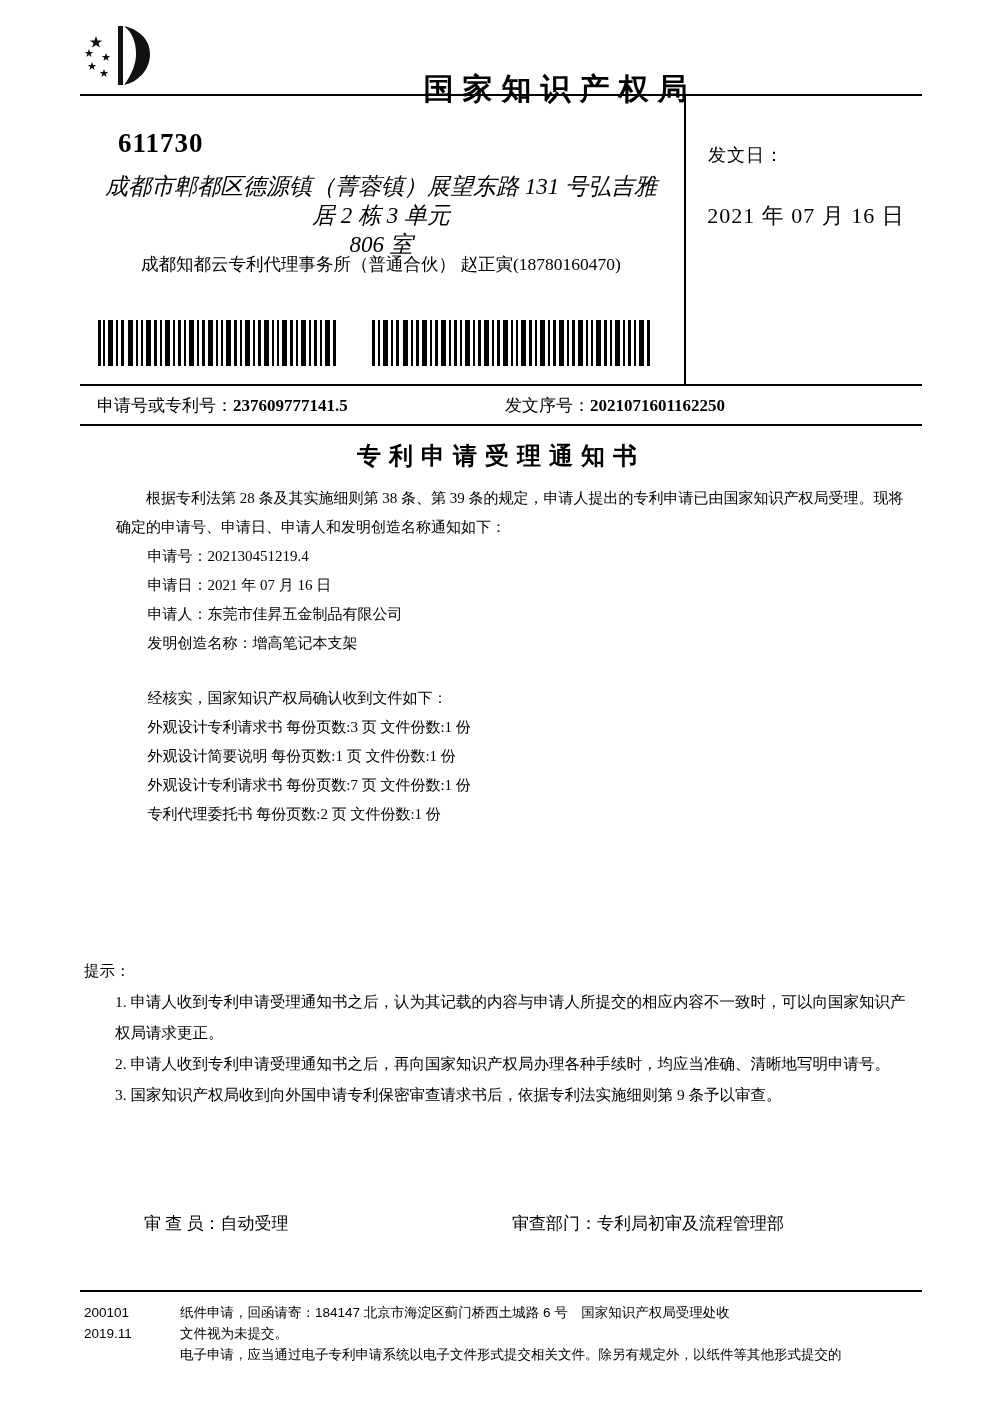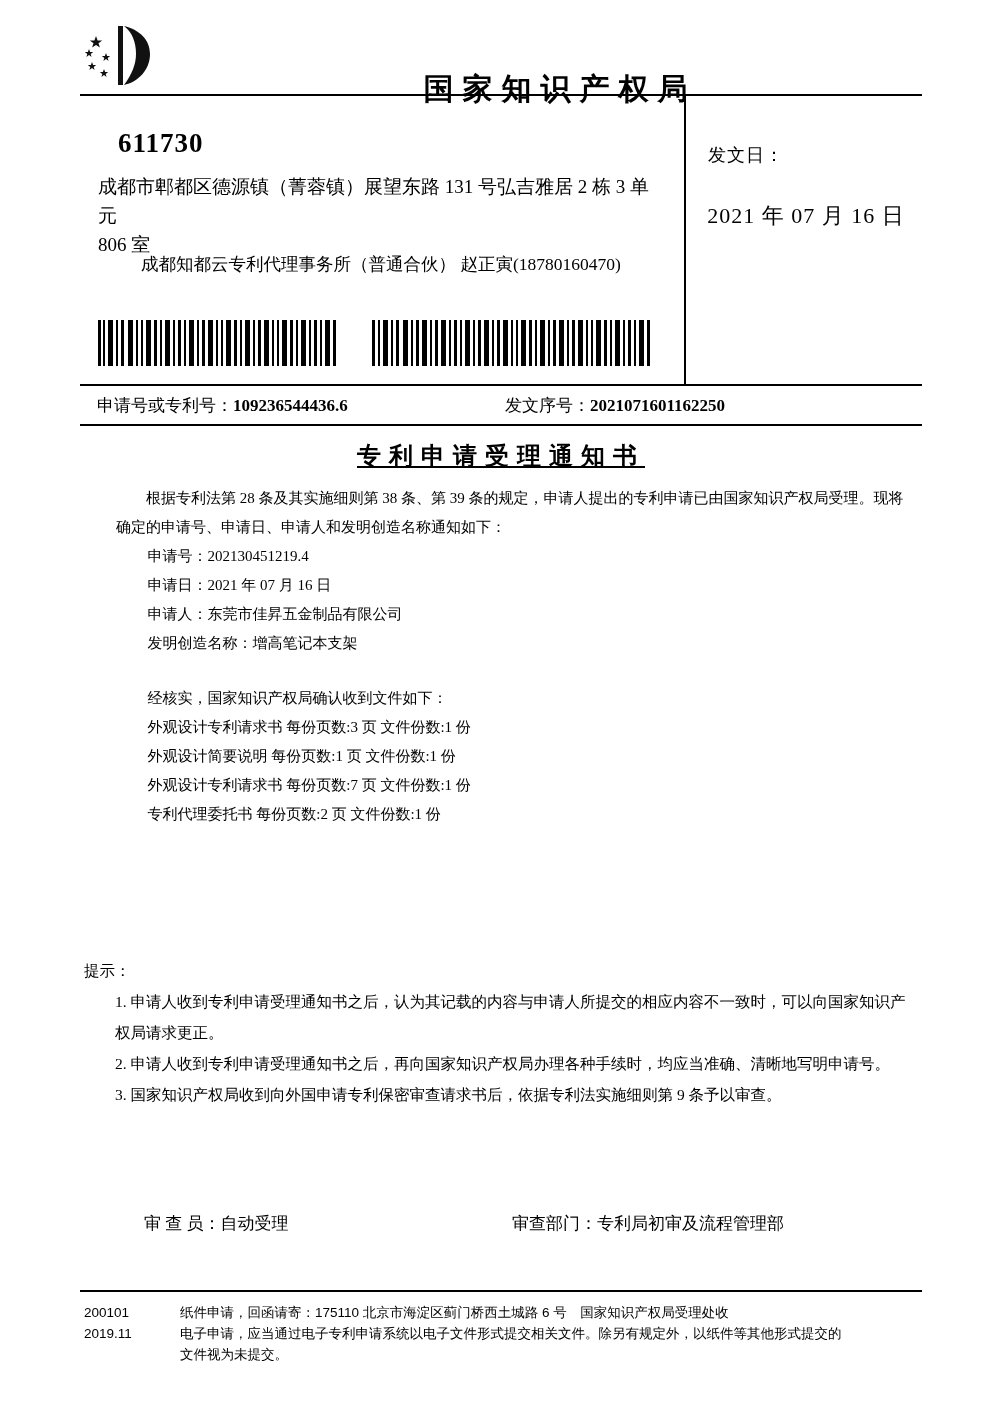--- a/index.html
+++ b/index.html
@@ -64,23 +64,24 @@
     position: absolute;
     left: 38px; top: 32px;
     font-size: 27px;
     font-weight: bold;
     letter-spacing: 1px;
   }
   .addr-line1 {
     position: absolute;
     left: 18px; top: 76px;
     width: 566px;
-    text-align: left;
-    font-size: 19px;
+    text-align: center;
+    font-size: 23px;
     line-height: 29px;
+    font-style: italic;
   }
   .addr-line2 {
     position: absolute;
     left: 18px; top: 126px;
     width: 566px;
     text-align: center;
     font-size: 17.5px;
     line-height: 29px;
   }
 
@@ -154,21 +155,20 @@
 
   
   .doc-title {
     position: absolute;
     left: 80px; top: 440px;
     width: 842px;
     text-align: center;
     font-size: 24px;
     font-weight: bold;
     letter-spacing: 8px;
-    text-decoration: underline;
   }
 
   
   .body {
     position: absolute;
     left: 116px; top: 484px;
     width: 790px;
     font-size: 15px;
     line-height: 29px;
   }
@@ -365,21 +365,21 @@
           <rect x="267" y="0" width="5" height="46"></rect>
         <rect x="275" y="0" width="3" height="46"></rect>
       </g>
     </svg>
   </div>
 
   <div class="hr-mid"></div>
 
   <div class="numrow">
     <div class="appnum">
-      <span>申请号或专利号：</span><b>109236544436.6</b>
+      <span>申请号或专利号：</span><b>237609777141.5</b>
     </div>
     <div class="sendnum">
       <span>发文序号：</span><b>2021071601162250</b>
     </div>
   </div>
   <div class="hr-mid2"></div>
 
   <div class="doc-title">专利申请受理通知书</div>
 
   <div class="body">
@@ -413,19 +413,19 @@
   </div>
 
   <div class="hr-bottom"></div>
 
   <div class="footer">
     <div class="foot-codes">
       <div>200101</div>
       <div>2019.11</div>
     </div>
     <div class="foot-text">
-      <div>纸件申请，回函请寄：175110 北京市海淀区蓟门桥西土城路 6 号　国家知识产权局受理处收</div>
+      <div>纸件申请，回函请寄：184147 北京市海淀区蓟门桥西土城路 6 号　国家知识产权局受理处收</div>
+      <div>文件视为未提交。</div>
       <div>电子申请，应当通过电子专利申请系统以电子文件形式提交相关文件。除另有规定外，以纸件等其他形式提交的</div>
-      <div>文件视为未提交。</div>
     </div>
   </div>
 
 </div>
 
 </body></html>

